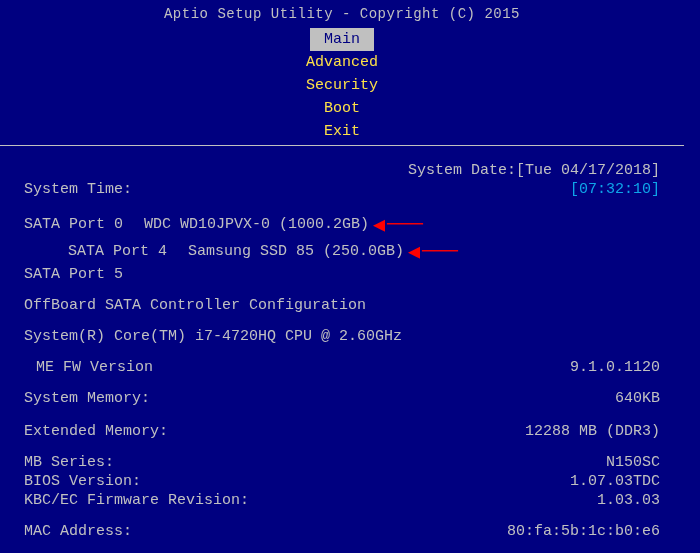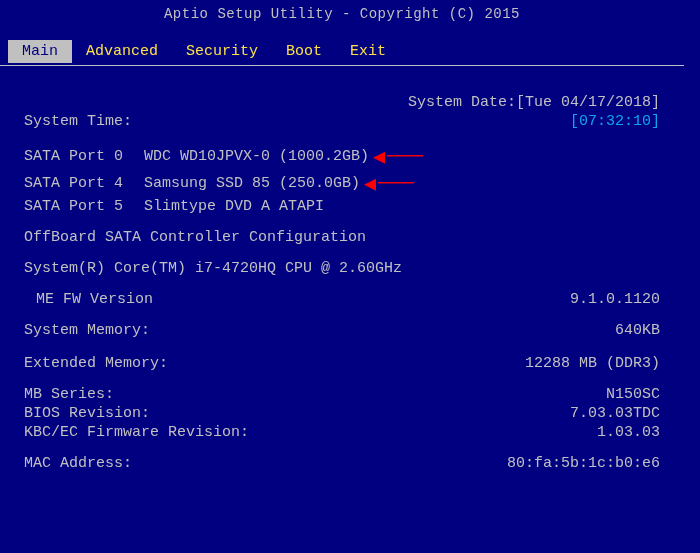--- a/index.html
+++ b/index.html
@@ -16,38 +16,37 @@
       font-size: 15px;
       color: #c0c0c0;
       overflow: hidden;
     }
 
     .screen {
       width: 684px;
       height: 553px;
       display: flex;
       flex-direction: column;
-      gap: 12px;
     }
 
     
     .title-bar {
       background-color: #000080;
       color: #c0c0c0;
       text-align: center;
       padding: 6px 0 4px 0;
       font-size: 14px;
       letter-spacing: 0.5px;
     }
 
     
     .menu-bar {
       background-color: #000080;
       display: flex;
-      flex-direction: row;
+      flex-direction: column;
       align-items: center;
       padding: 2px 8px 2px 8px;
       gap: 0px;
       border-bottom: 1px solid #c0c0c0;
     }
 
     .menu-item {
       padding: 3px 14px;
       color: #fde047;
       font-size: 15px;
@@ -127,28 +126,27 @@
       <span style="color:#0ea5e9;">[07:32:10]</span>
     </div>
 
     <div class="row-with-arrow">
       <span style="min-width:110px;">SATA Port 0</span>
       <span style="margin-left:10px;">WDC WD10JPVX-0 (1000.2GB)</span>
       <span class="inline-arrow">◀</span>
       <span style="color:#ff0000; font-size:20px; margin-left:2px;">───</span>
     </div>
     <div class="row-with-arrow">
-      <span style="min-width:110px;">SATA Port 4</span>
+      <span style="min-width:110px;margin-left:44px;">SATA Port 4</span>
       <span style="margin-left:10px;">Samsung SSD 85 (250.0GB)</span>
       <span class="inline-arrow">◀</span>
       <span style="color:#ff0000; font-size:20px; margin-left:2px;">───</span>
     </div>
     <div class="row" style="margin-bottom:14px;">
       <span style="min-width:110px;">SATA Port 5</span>
-      <span style="margin-left:10px;">Slimtype DVD A ATAPI</span>
     </div>
 
     <div class="row" style="margin-bottom:14px;">
       <span>OffBoard SATA Controller Configuration</span>
     </div>
 
     <div class="row" style="margin-bottom:14px;">
       <span>System(R) Core(TM) i7-4720HQ CPU @ 2.60GHz</span>
     </div>
 
@@ -164,22 +162,22 @@
     <div style="display:flex; justify-content:space-between; margin-bottom:14px;">
       <span>Extended Memory:</span>
       <span>12288 MB (DDR3)</span>
     </div>
 
     <div style="display:flex; justify-content:space-between; margin-bottom:2px;">
       <span>MB Series:</span>
       <span>N150SC</span>
     </div>
     <div style="display:flex; justify-content:space-between; margin-bottom:2px;">
-      <span>BIOS Revision:</span>
-      <span>7.03.03TDC</span>
+      <span>BIOS Version:</span>
+      <span>1.07.03TDC</span>
     </div>
     <div style="display:flex; justify-content:space-between; margin-bottom:14px;">
       <span>KBC/EC Firmware Revision:</span>
       <span>1.03.03</span>
     </div>
 
     <div style="display:flex; justify-content:space-between; margin-bottom:2px;">
       <span>MAC Address:</span>
       <span>80:fa:5b:1c:b0:e6</span>
     </div>

